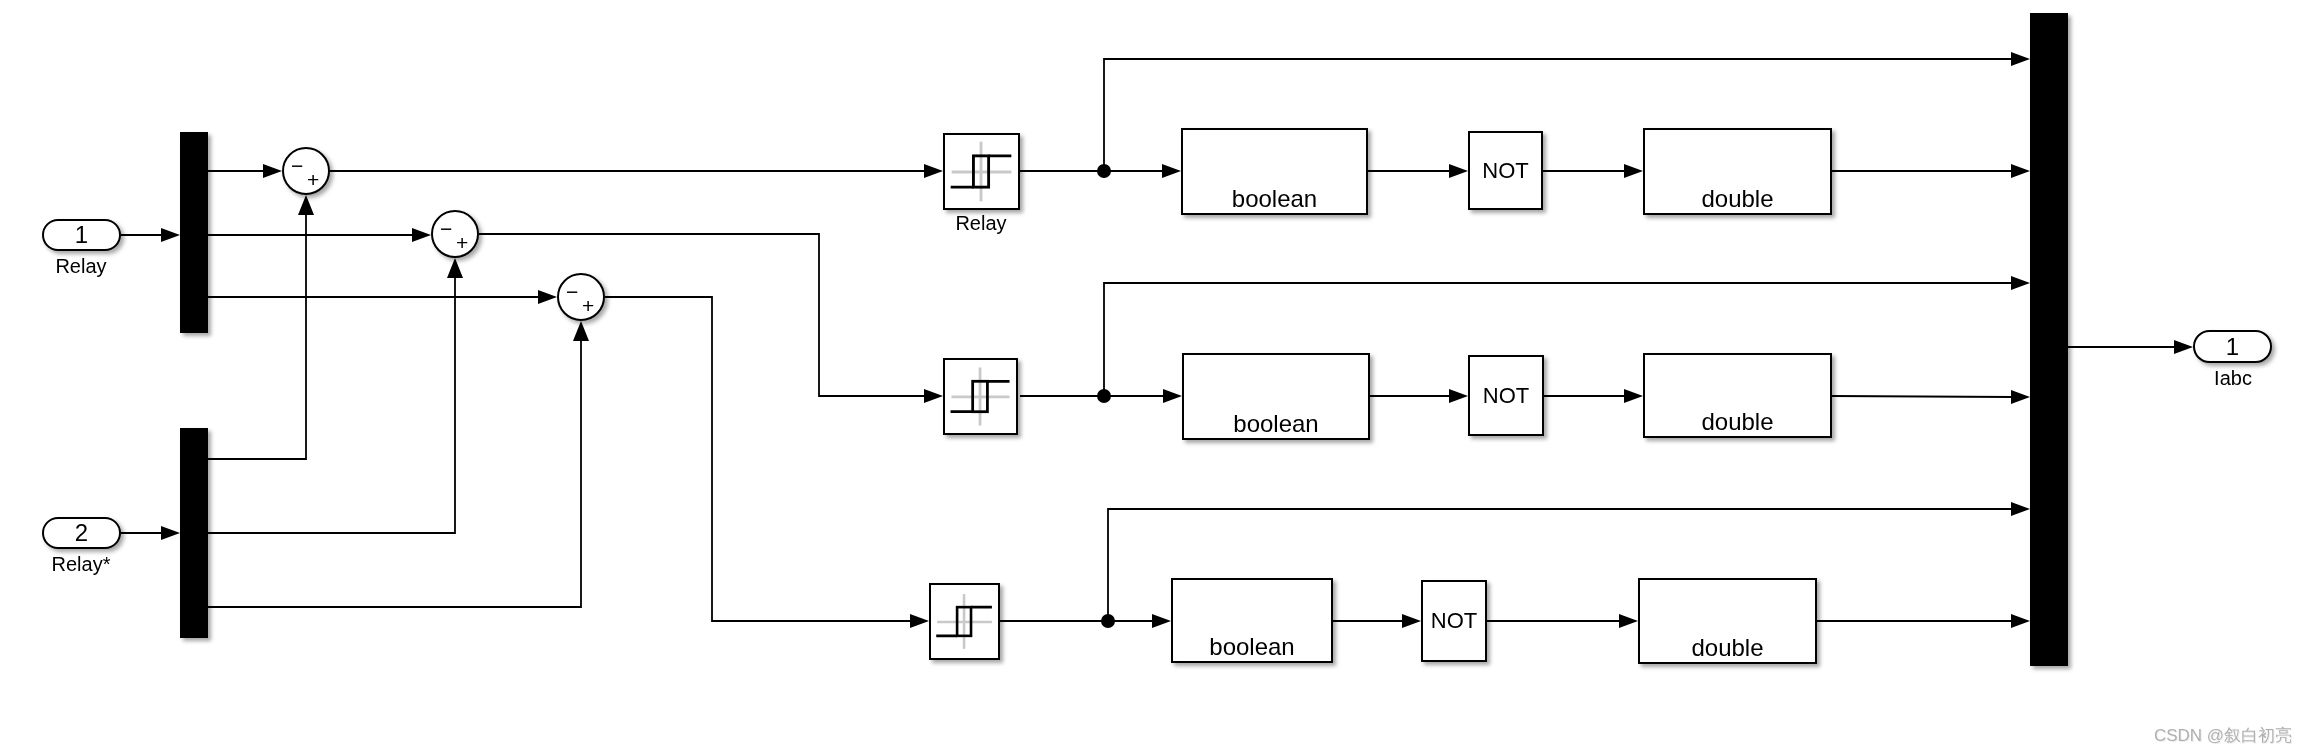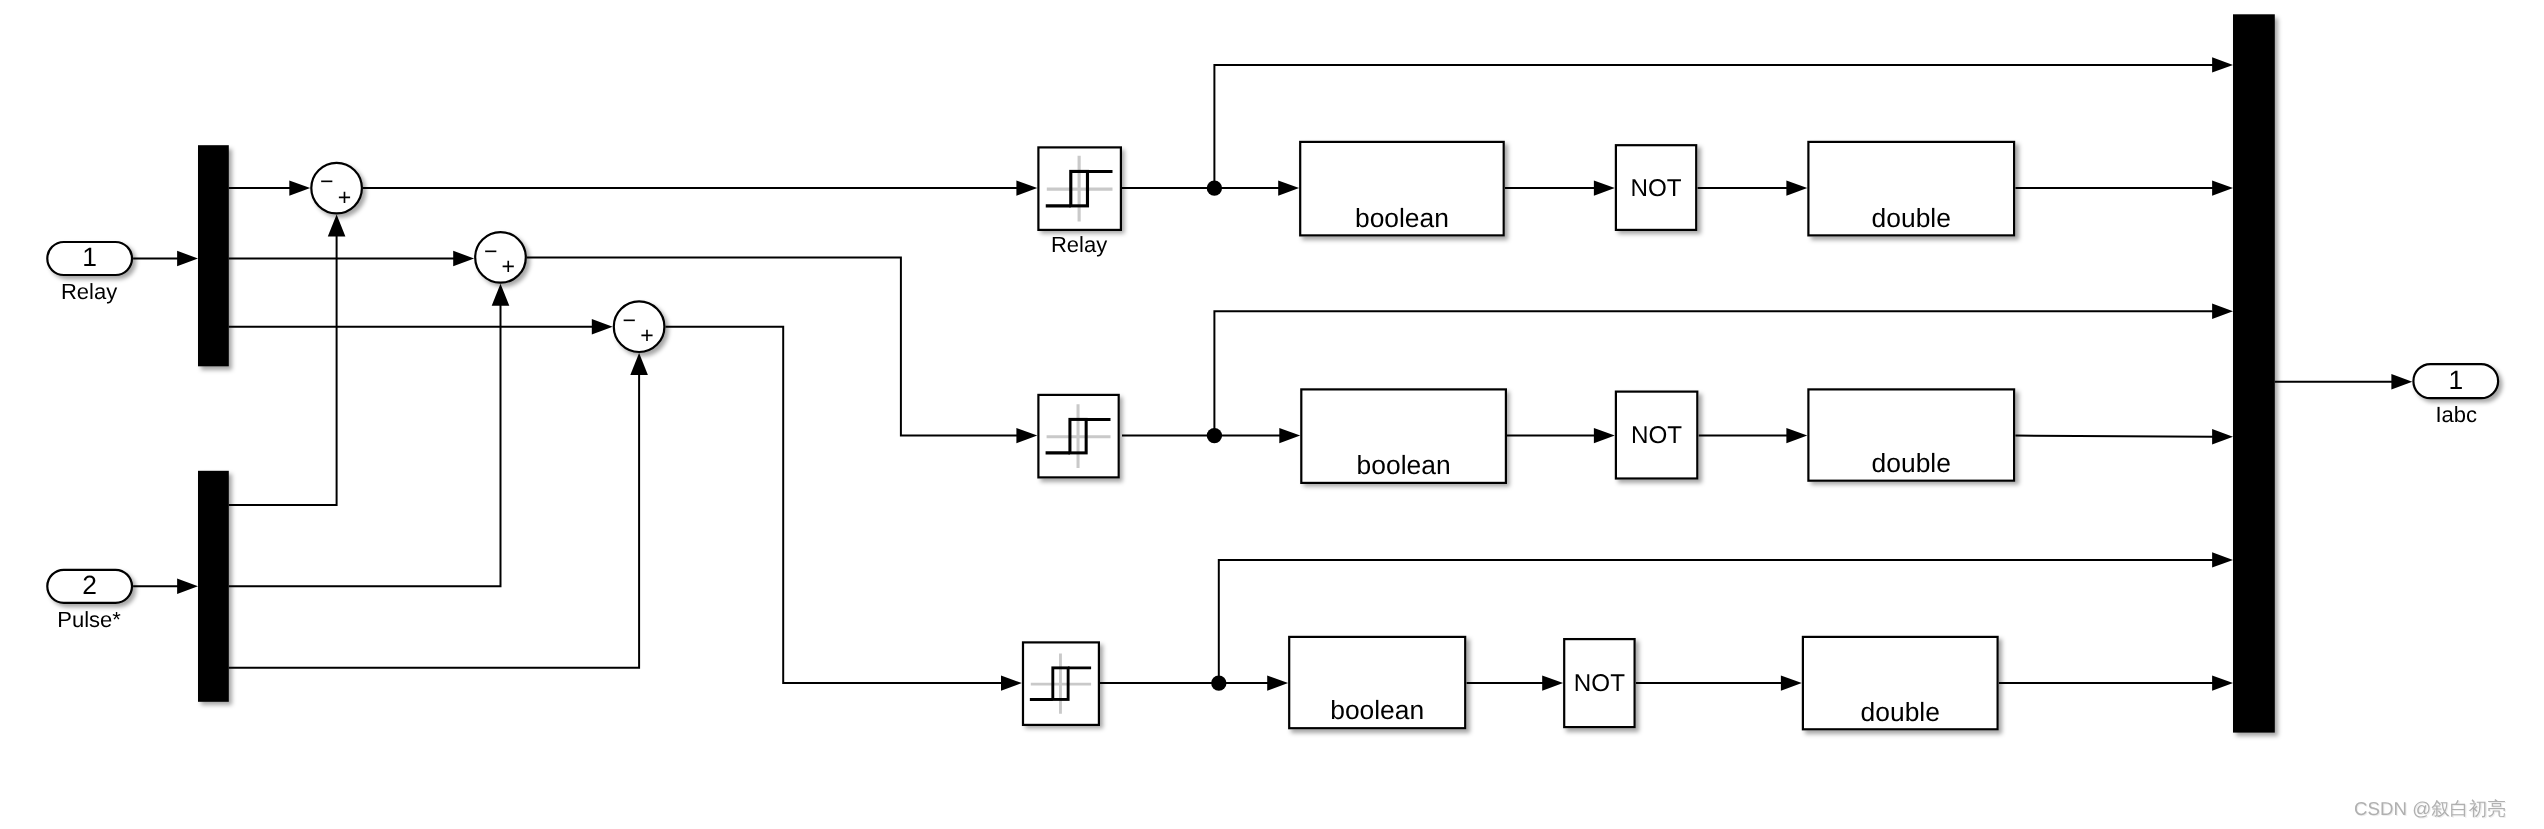--- a/index.html
+++ b/index.html
@@ -28,21 +28,21 @@
     position:absolute;box-sizing:border-box;width:48px;height:48px;background:#fff;
     border:2px solid #000;border-radius:50%;box-shadow:3px 3px 4px rgba(0,0,0,0.35);
   }
   .sum .minus{position:absolute;left:7px;top:5px;font-size:21px;}
   .sum .plus{position:absolute;left:23px;top:19px;font-size:21px;}
   .lbl{
     position:absolute;text-align:center;font-size:20px;line-height:1.1;
   }
   .relay-svg{width:100%;height:100%;display:block;}
   .watermark{
-    position:absolute;left:2140px;top:724px;width:166px;text-align:left;
+    position:absolute;left:2140px;top:724px;width:166px;text-align:center;
     font-size:17px;color:#b0b0b0;text-shadow:1px 1px 0 #eee;white-space:nowrap;
   }
 </style>
 </head>
 <body>
 
 <div id="canvas">
 
   <svg class="wires" viewBox="0 0 2313 754" xmlns="http://www.w3.org/2000/svg" fill="none" stroke="#000" stroke-width="1.8">
 
@@ -167,21 +167,21 @@
   </svg>
 
   <div class="oval" style="left:42px;top:219px;width:79px;height:32px;">
     <span>1</span>
   </div>
   <div class="lbl" style="left:21px;top:255px;width:120px;">Relay</div>
 
   <div class="oval" style="left:42px;top:517px;width:79px;height:32px;">
     <span>2</span>
   </div>
-  <div class="lbl" style="left:21px;top:553px;width:120px;">Pulse*</div>
+  <div class="lbl" style="left:21px;top:553px;width:120px;">Relay*</div>
 
   <div class="oval" style="left:2193px;top:330px;width:79px;height:33px;">
     <span>1</span>
   </div>
   <div class="lbl" style="left:2173px;top:367px;width:120px;">Iabc</div>
 
   <div class="bar" style="left:180px;top:132px;width:28px;height:201px;"></div>
   <div class="bar" style="left:180px;top:428px;width:28px;height:210px;"></div>
   <div class="bar" style="left:2030px;top:13px;width:38px;height:653px;"></div>
 

